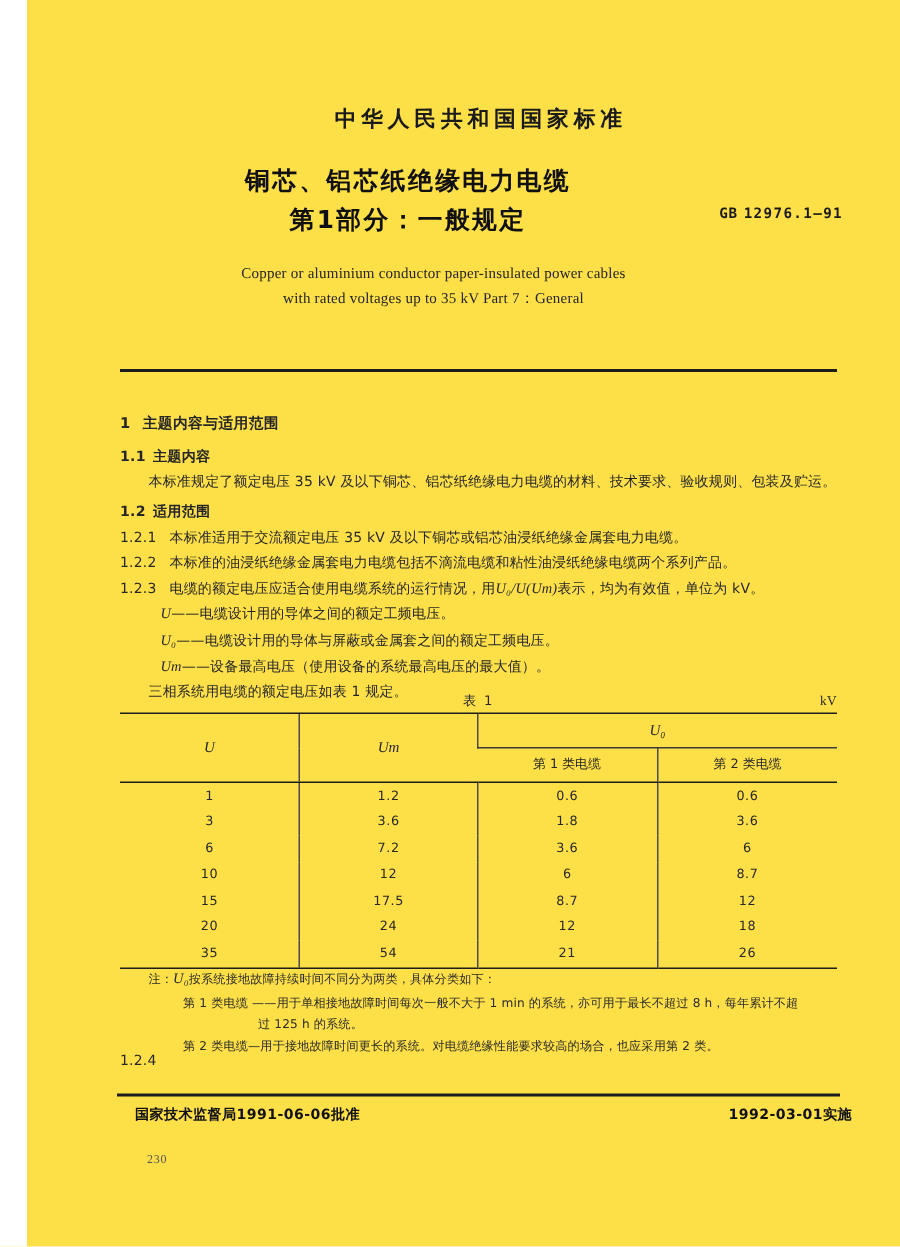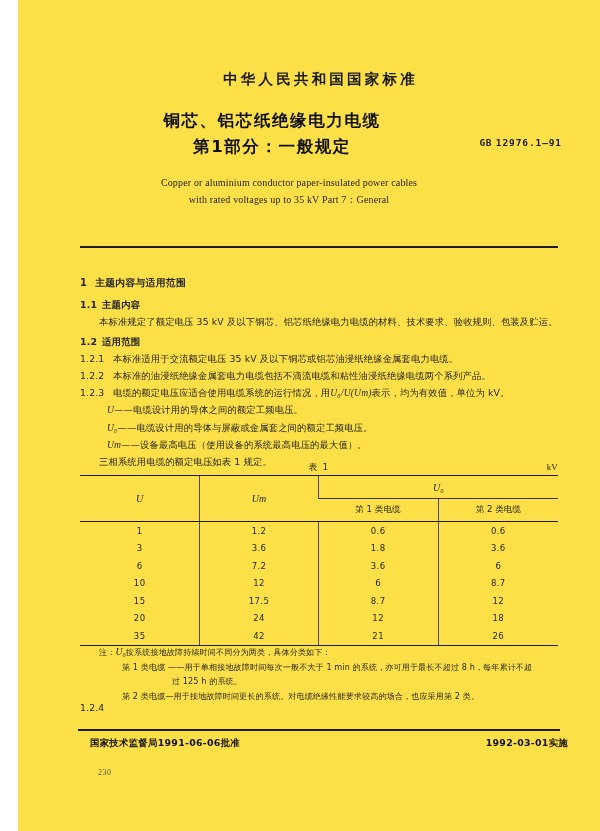--- a/index.html
+++ b/index.html
@@ -384,21 +384,21 @@
             <td class="h-row num-cell vl">12</td>
           </tr>
           <tr>
             <td class="h-row num-cell">20</td>
             <td class="h-row num-cell vl">24</td>
             <td class="h-row num-cell vl">12</td>
             <td class="h-row num-cell vl">18</td>
           </tr>
           <tr>
             <td class="h-row num-cell bd-bottom">35</td>
-            <td class="h-row num-cell vl bd-bottom">42</td>
+            <td class="h-row num-cell vl bd-bottom">54</td>
             <td class="h-row num-cell vl bd-bottom">21</td>
             <td class="h-row num-cell vl bd-bottom">26</td>
           </tr>
         </tbody>
     </table>
   </div>
 
   <div class="notes">
 
     <div class="note-line"><span>注：</span><span class="sym">U₀</span><span>按系统接地故障持续时间不同分为两类，具体分类如下：</span></div>

